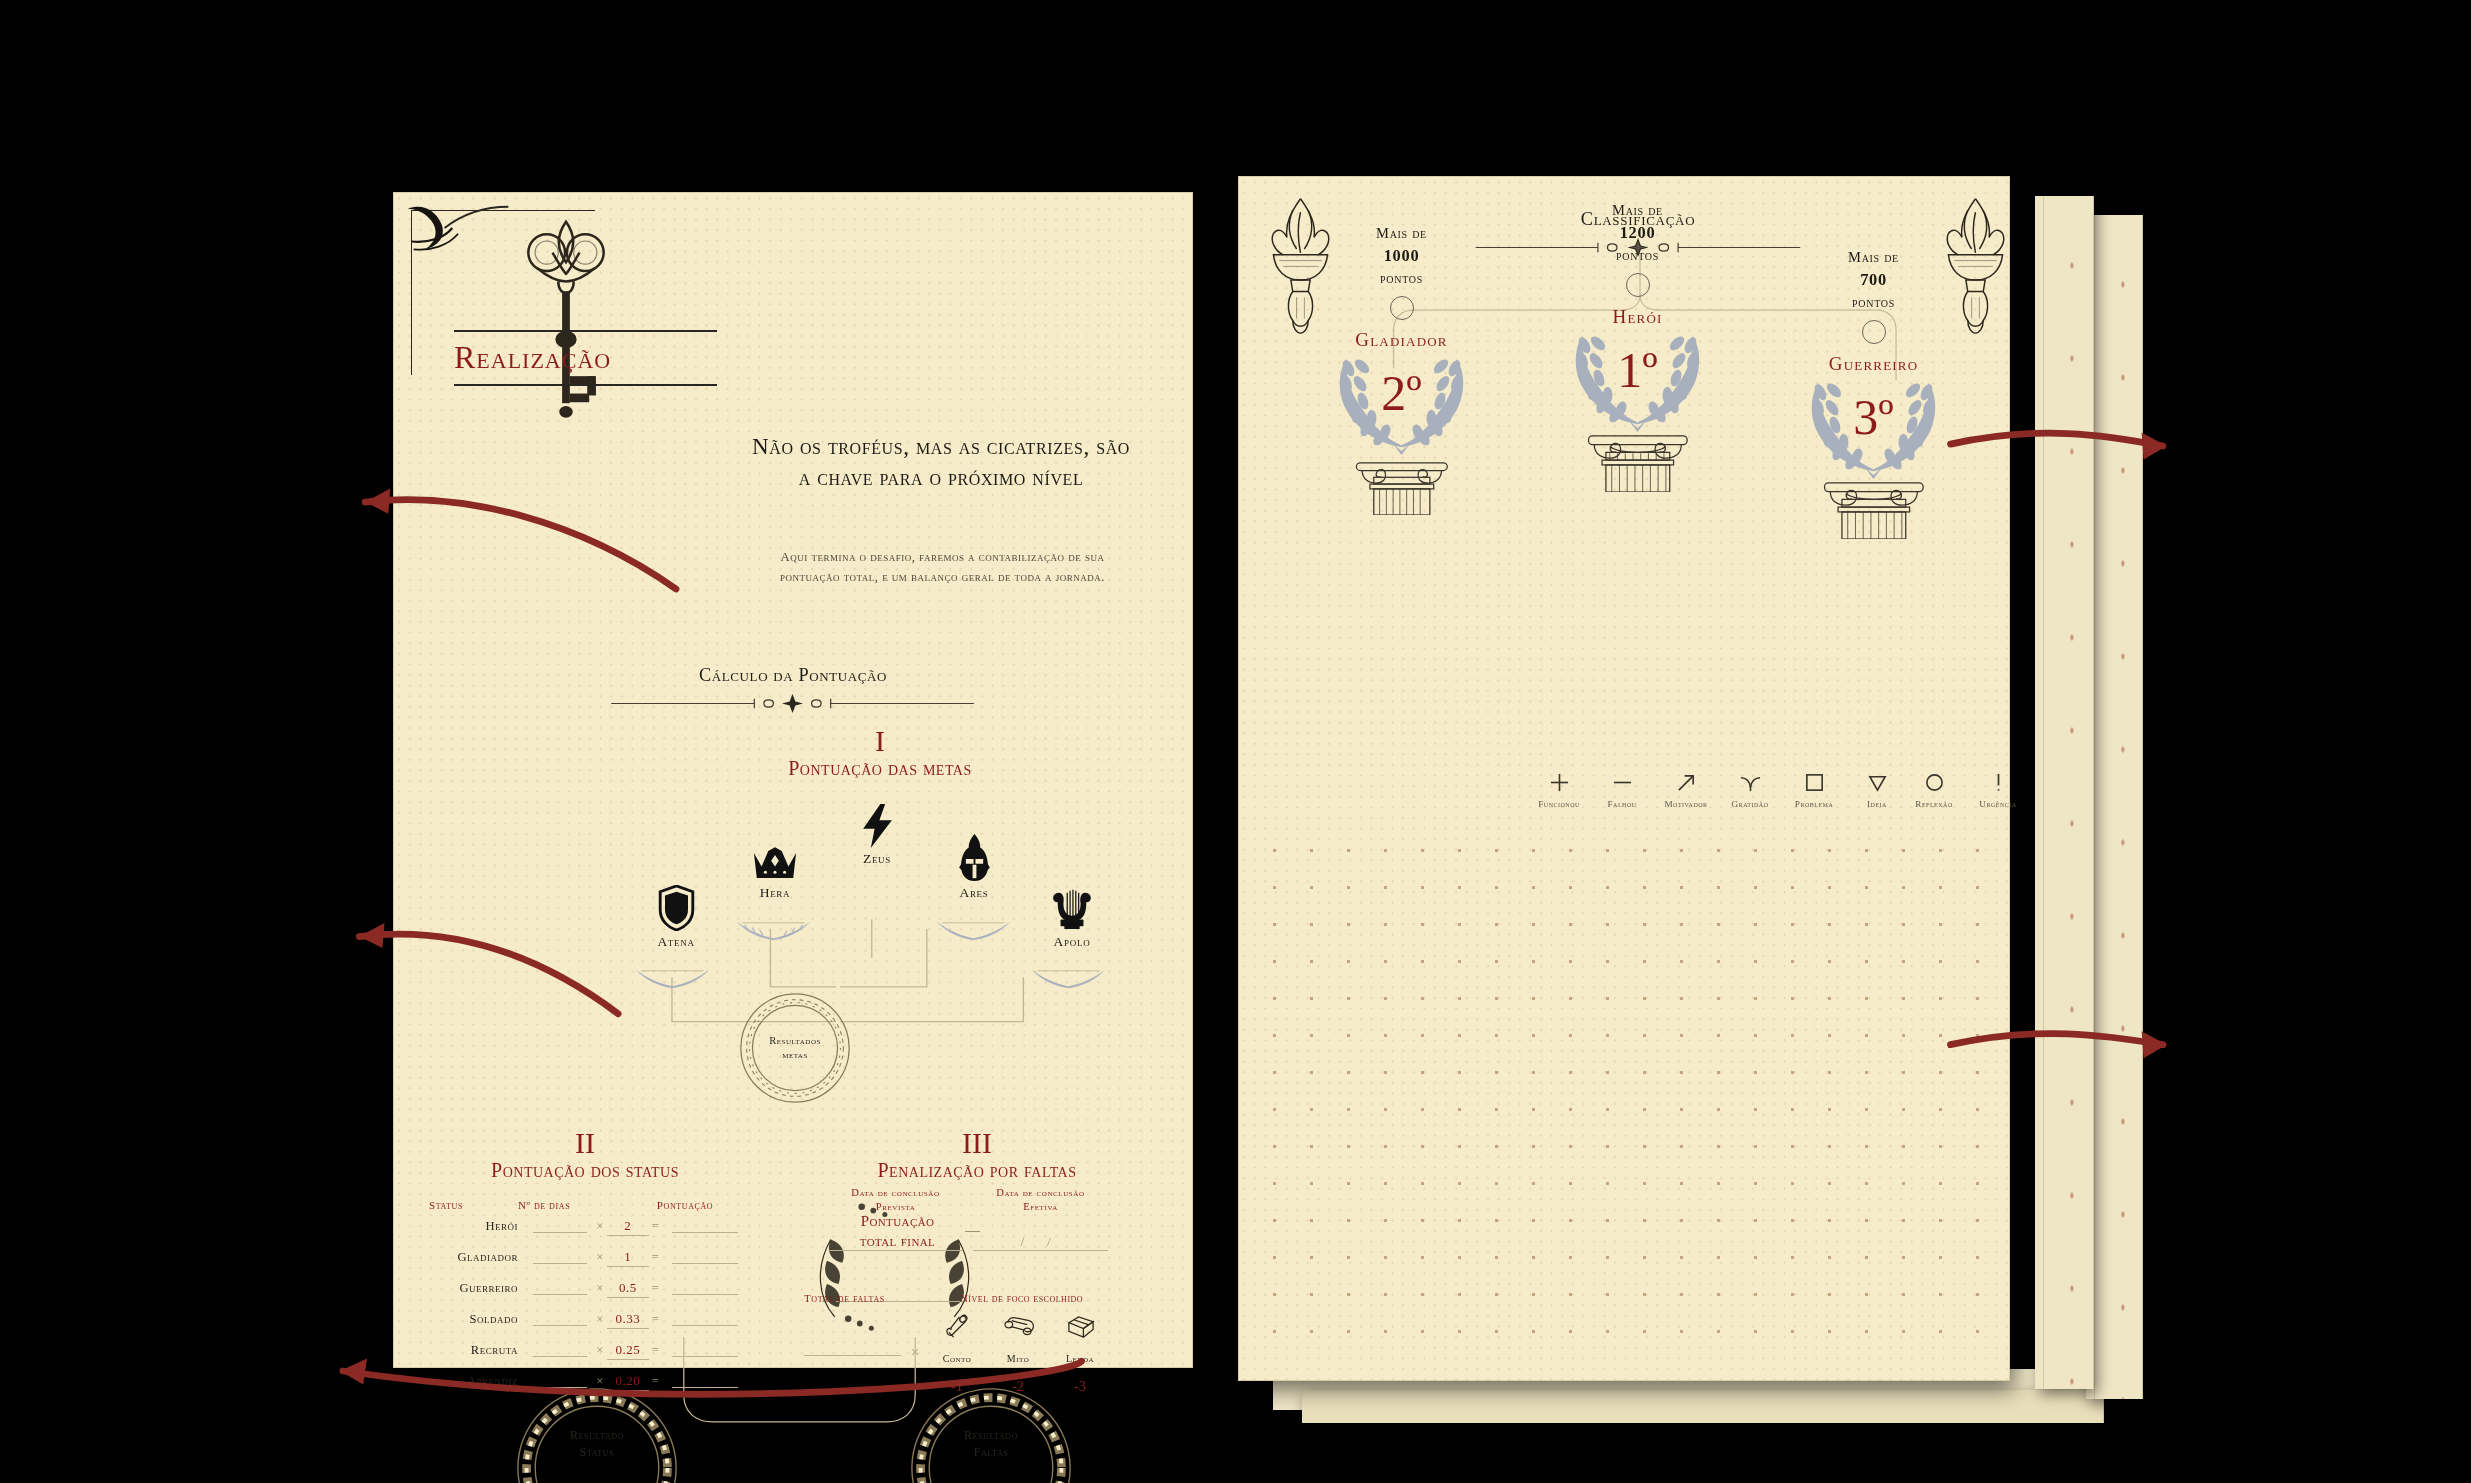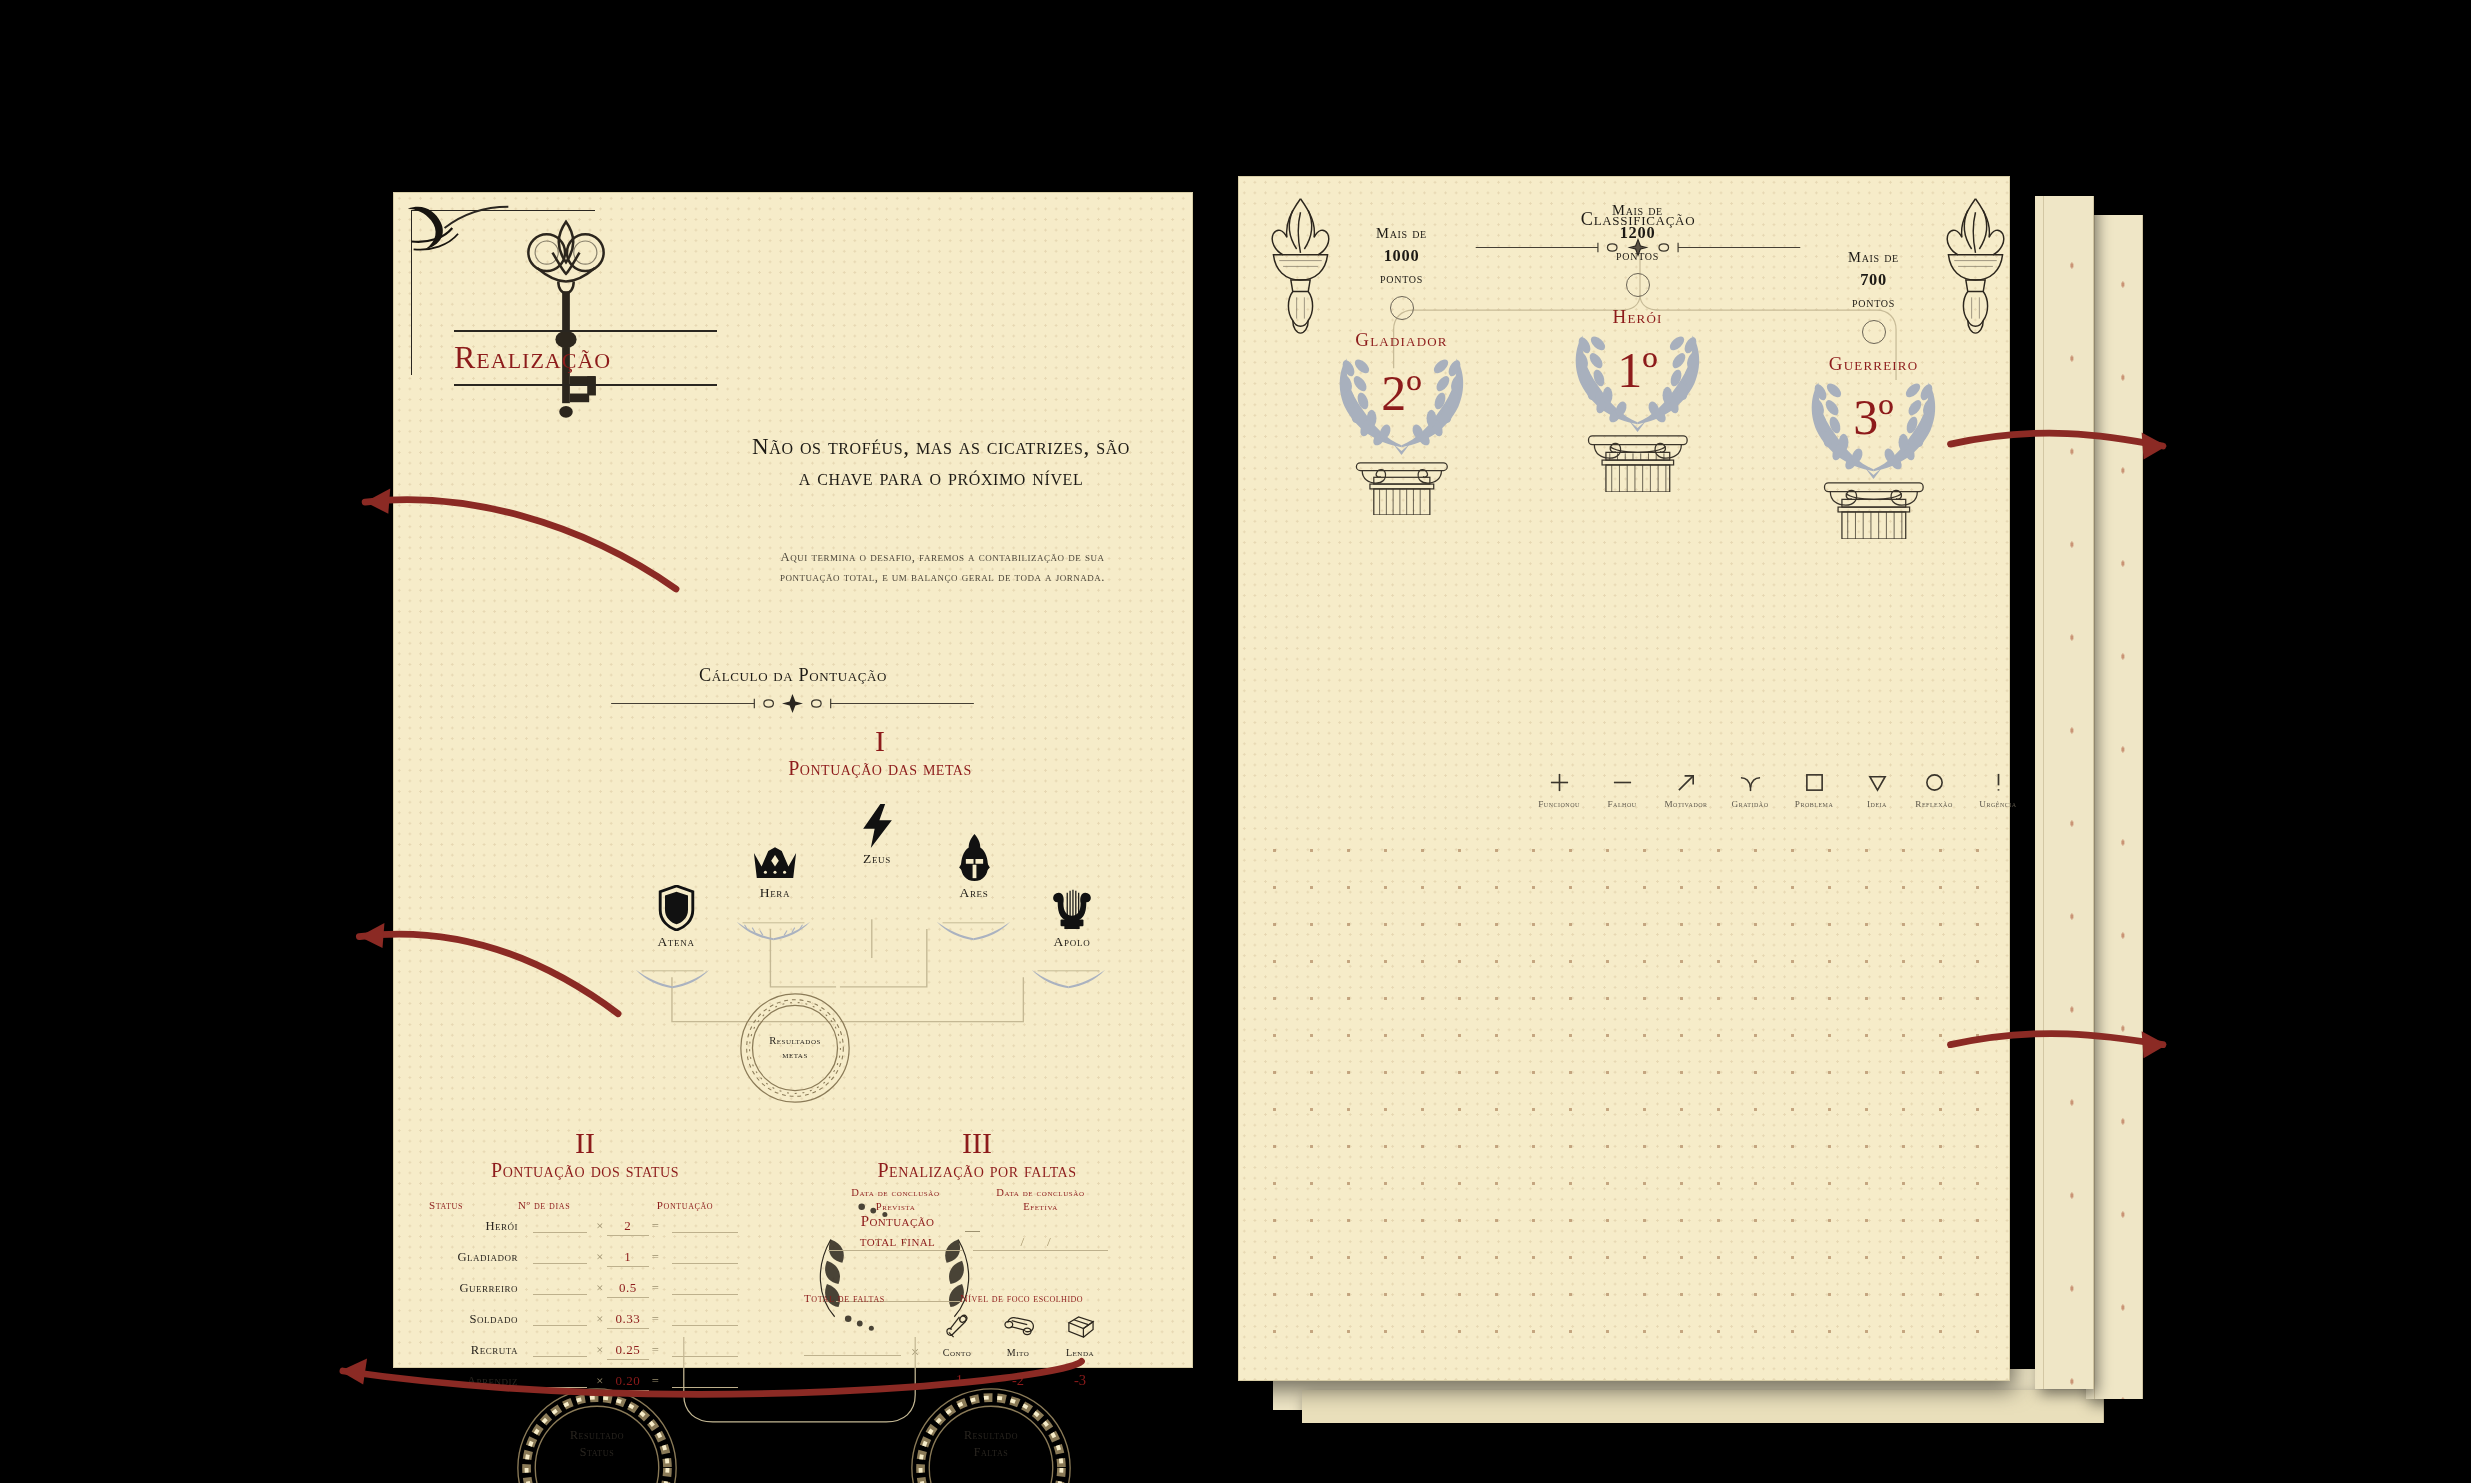--- a/index.html
+++ b/index.html
@@ -108,21 +108,21 @@
   #dc2{left:579px;top:993px;width:135px;}
   #dminus{position:absolute;left:571px;top:1038px;width:15.4px;height:1px;background:#9c906e;}
 
   #faltas-lbl{position:absolute;left:410px;top:1099px;font-size:11px;color:#8d1b1b;letter-spacing:0.6px;}
   #faltas-line{position:absolute;left:410px;top:1162px;width:97px;height:1px;background:#bdb08c;}
   #faltas-x{position:absolute;left:517px;top:1151px;font-size:14.5px;color:#9c906e;}
   #foco-lbl{position:absolute;left:531px;top:1099px;width:193px;text-align:center;
      font-size:11px;color:#8d1b1b;letter-spacing:0.5px;}
   .foco{position:absolute;width:60px;text-align:center;}
   .foco .ic{height:33px;display:flex;align-items:center;justify-content:center;}
-  .foco .nm{font-size:10px;color:#2a2620;letter-spacing:0.5px;margin-top:3px;}
+  .foco .nm{font-size:10px;color:#2a2620;letter-spacing:0.5px;margin-top:9px;}
   .foco .vl{font-size:14.5px;color:#8d1b1b;margin-top:13.5px;}
   #f1{left:533px;top:1118px;} #f2{left:594px;top:1118px;} #f3{left:656px;top:1118px;}
 
   .res-circle{position:absolute;width:166px;height:166px;}
   .res-circle .lbl{position:absolute;inset:0;display:flex;flex-direction:column;
     align-items:center;justify-content:flex-start;padding-top:42px;font-size:12px;
     color:#2a2620;letter-spacing:0.6px;line-height:1.4;text-align:center;}
   #res-status{left:120px;top:1192px;}
   #res-faltas{left:514px;top:1192px;}
   #bottom-connector{position:absolute;left:193px;top:1144px;width:425px;height:135px;}

